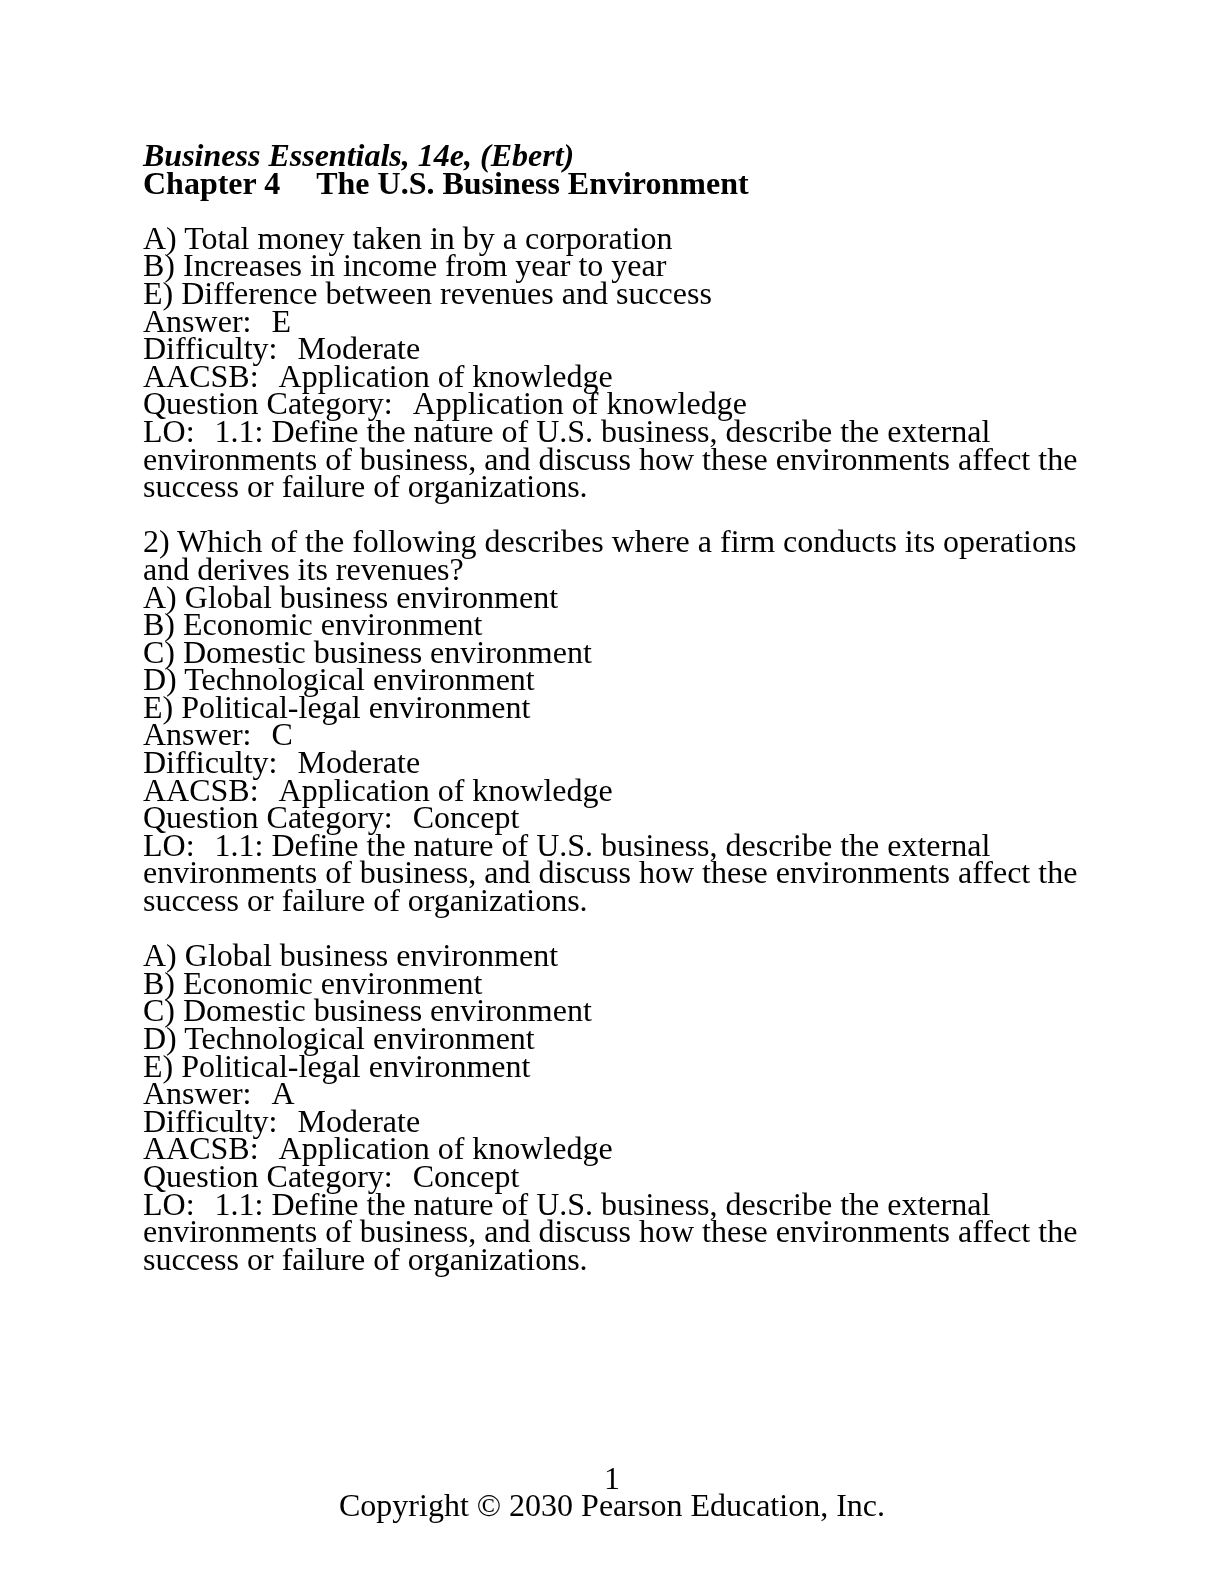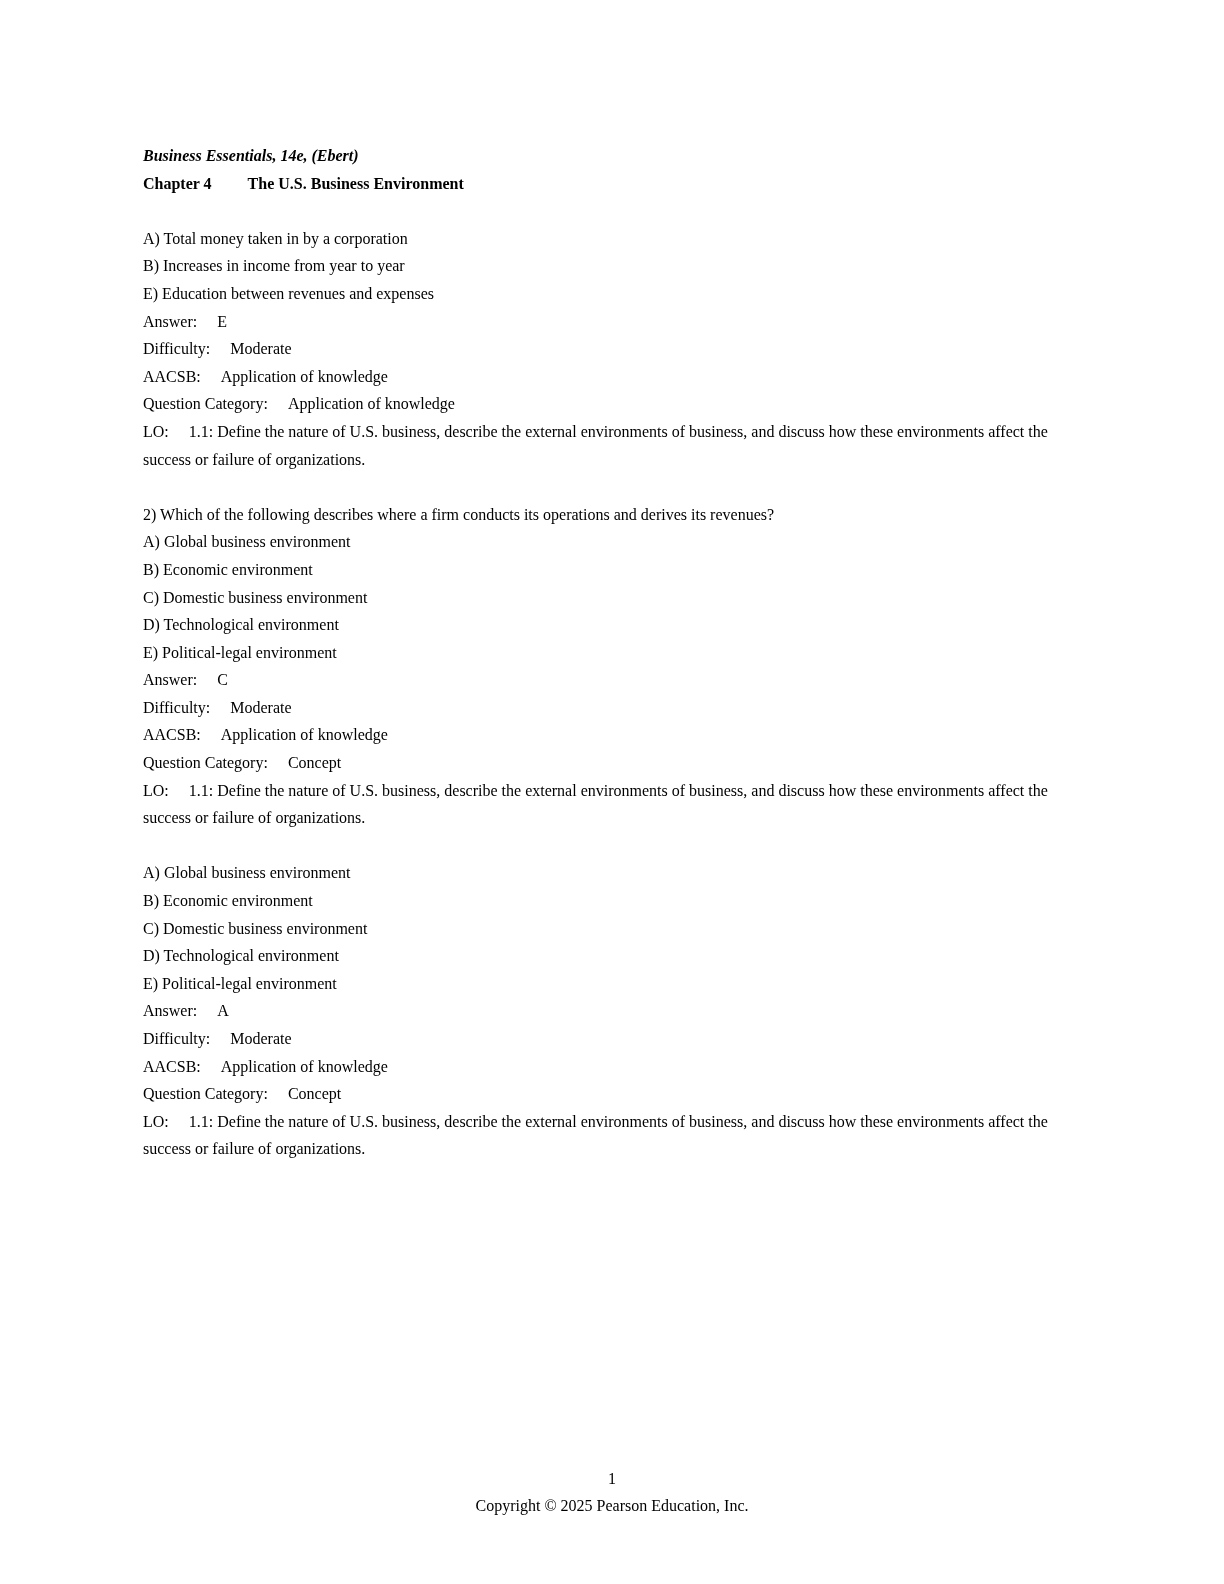--- a/index.html
+++ b/index.html
@@ -4,21 +4,21 @@
 <style>
   * { margin: 0; padding: 0; box-sizing: border-box; }
   html, body { background: #ffffff; }
   .page {
     position: relative;
     width: 1224px;
     height: 1584px;
     background: #ffffff;
     color: #000000;
     font-family: "Liberation Serif", "DejaVu Serif", serif;
-    font-size: 16px;
+    font-size: 32px;
     line-height: 27.6px;
     overflow: hidden;
   }
   .content {
     position: absolute;
     left: 143px;
     top: 142px;
     width: 937px;
   }
   .bold { font-weight: bold; }
@@ -45,21 +45,21 @@
       <div class="bold">
         <span>Chapter 4</span><span class="tab-spacer"></span><span>The U.S. Business Environment</span>
       </div>
     </div>
 
     <div class="blank-line"></div>
 
     <div>
       <div>A) Total money taken in by a corporation</div>
       <div>B) Increases in income from year to year</div>
-      <div>E) Education between revenues and expenses</div>
+      <div>E) Difference between revenues and success</div>
       <div><span class="meta-label">Answer:</span><span>E</span></div>
       <div><span class="meta-label">Difficulty:</span><span>Moderate</span></div>
       <div><span class="meta-label">AACSB:</span><span>Application of knowledge</span></div>
       <div><span class="meta-label">Question Category:</span><span>Application of knowledge</span></div>
       <div><span class="meta-label">LO:</span><span>1.1: Define the nature of U.S. business, describe the external environments of business, and discuss how these environments affect the success or failure of organizations.</span></div>
     </div>
 
     <div class="blank-line"></div>
 
     <div>
@@ -88,15 +88,15 @@
       <div><span class="meta-label">Difficulty:</span><span>Moderate</span></div>
       <div><span class="meta-label">AACSB:</span><span>Application of knowledge</span></div>
       <div><span class="meta-label">Question Category:</span><span>Concept</span></div>
       <div><span class="meta-label">LO:</span><span>1.1: Define the nature of U.S. business, describe the external environments of business, and discuss how these environments affect the success or failure of organizations.</span></div>
     </div>
 
   </div>
 
   <div class="footer">
     <div>1</div>
-    <div>Copyright © 2025 Pearson Education, Inc.</div>
+    <div>Copyright © 2030 Pearson Education, Inc.</div>
   </div>
 </div>
 
 </body></html>

